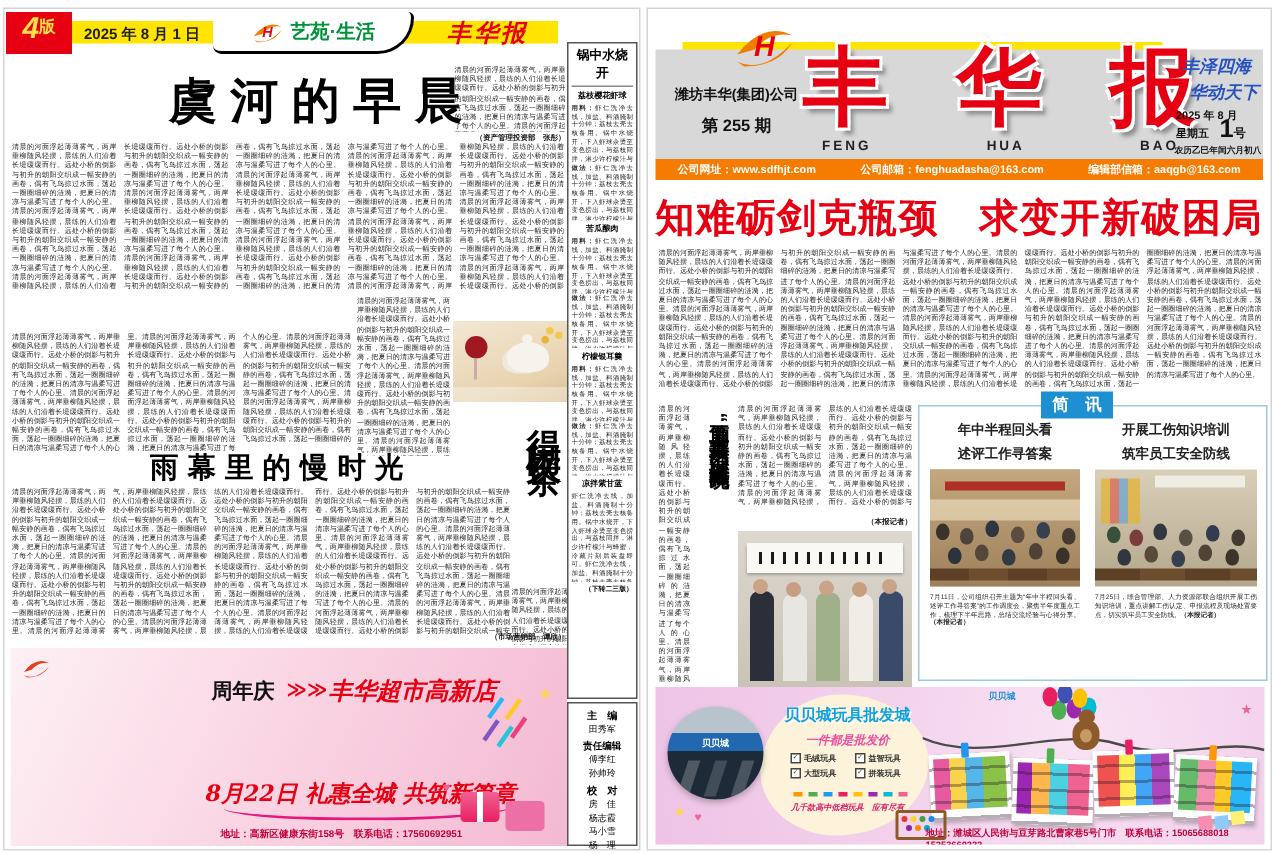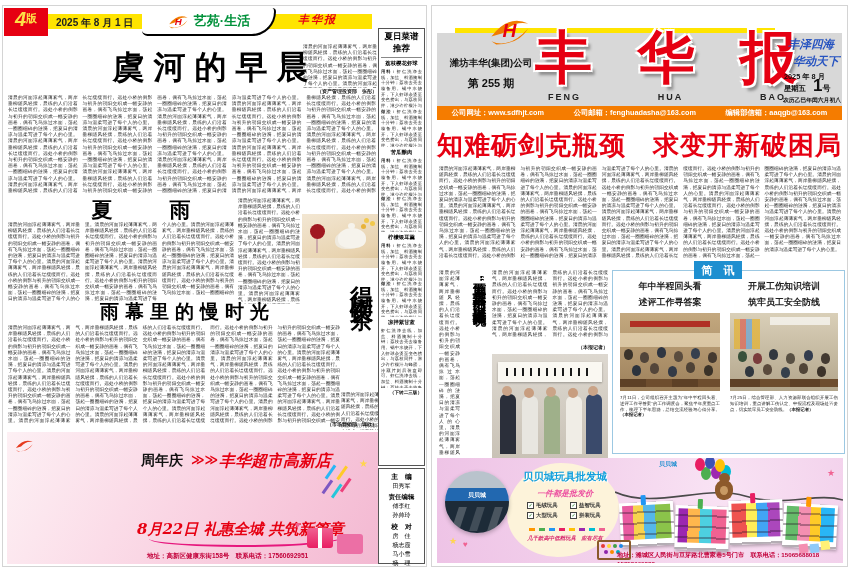--- a/index.html
+++ b/index.html
@@ -42,48 +42,47 @@
     </div>
     <div class="abs" style="left:53px;top:10px;font-size:10px;font-weight:bold;color:#222;">2025 年 8 月 1 日</div>
     <div class="abs" style="left:139px;top:2px;width:132px;height:26px;background:#fff;border:2px solid #000;border-top:none;border-left:none;border-radius:4px 4px 26px 6px;display:flex;align-items:center;justify-content:center;gap:4px;">
       <svg width="24" height="18" viewBox="0 0 60 44">
           <path d="M8 30 Q 30 2 54 14 Q 36 10 22 26 Z" fill="#f07c00"></path>
           <path d="M8 36 Q 30 46 54 20 Q 42 40 14 40 Z" fill="#f07c00"></path>
           <text x="22" y="31" font-size="24" font-weight="bold" font-style="italic" fill="#e60012">H</text>
         </svg>
       <span style="font-size:13px;font-weight:900;color:#00913a;">艺苑·生活</span>
     </div>
-    <div class="abs serif" style="left:295px;top:6px;font-size:11px;font-weight:900;font-style:italic;color:#e60012;letter-spacing:2px;">丰华报</div>
+    <div class="abs serif" style="left:295px;top:6px;font-size:16px;font-weight:900;font-style:italic;color:#e60012;letter-spacing:2px;">丰华报</div>
 
     <div class="abs serif arttitle" style="left:87px;top:40px;width:250px;font-size:32px;letter-spacing:9px;">虞河的早晨</div>
     <div class="abs filler" style="left:300px;top:38px;width:74px;height:44px;">清晨的河面浮起薄薄雾气，两岸垂柳随风轻摆，晨练的人们沿着长堤缓缓而行。远处小桥的倒影与初升的朝阳交织成一幅安静的画卷，偶有飞鸟掠过水面，荡起一圈圈细碎的涟漪，把夏日的清凉与温柔写进了每个人的心里。清晨的河面浮起薄薄雾气，两岸垂柳随风轻摆，晨练的人们沿着长堤缓缓而行。远处小桥的倒影与初升的朝阳交织成一幅安静的画卷，偶有飞鸟掠过水面，荡起一圈圈细碎的涟漪，把夏日的清凉与温柔写进了每个人的心里。</div>
     <div class="abs byline" style="left:292px;top:82px;width:82px;">（资产管理投资部　张彤）</div>
     <div class="abs filler cols5" style="left:5px;top:89px;width:368px;height:102px;">清晨的河面浮起薄薄雾气，两岸垂柳随风轻摆，晨练的人们沿着长堤缓缓而行。远处小桥的倒影与初升的朝阳交织成一幅安静的画卷，偶有飞鸟掠过水面，荡起一圈圈细碎的涟漪，把夏日的清凉与温柔写进了每个人的心里。清晨的河面浮起薄薄雾气，两岸垂柳随风轻摆，晨练的人们沿着长堤缓缓而行。远处小桥的倒影与初升的朝阳交织成一幅安静的画卷，偶有飞鸟掠过水面，荡起一圈圈细碎的涟漪，把夏日的清凉与温柔写进了每个人的心里。清晨的河面浮起薄薄雾气，两岸垂柳随风轻摆，晨练的人们沿着长堤缓缓而行。远处小桥的倒影与初升的朝阳交织成一幅安静的画卷，偶有飞鸟掠过水面，荡起一圈圈细碎的涟漪，把夏日的清凉与温柔写进了每个人的心里。清晨的河面浮起薄薄雾气，两岸垂柳随风轻摆，晨练的人们沿着长堤缓缓而行。远处小桥的倒影与初升的朝阳交织成一幅安静的画卷，偶有飞鸟掠过水面，荡起一圈圈细碎的涟漪，把夏日的清凉与温柔写进了每个人的心里。清晨的河面浮起薄薄雾气，两岸垂柳随风轻摆，晨练的人们沿着长堤缓缓而行。远处小桥的倒影与初升的朝阳交织成一幅安静的画卷，偶有飞鸟掠过水面，荡起一圈圈细碎的涟漪，把夏日的清凉与温柔写进了每个人的心里。清晨的河面浮起薄薄雾气，两岸垂柳随风轻摆，晨练的人们沿着长堤缓缓而行。远处小桥的倒影与初升的朝阳交织成一幅安静的画卷，偶有飞鸟掠过水面，荡起一圈圈细碎的涟漪，把夏日的清凉与温柔写进了每个人的心里。清晨的河面浮起薄薄雾气，两岸垂柳随风轻摆，晨练的人们沿着长堤缓缓而行。远处小桥的倒影与初升的朝阳交织成一幅安静的画卷，偶有飞鸟掠过水面，荡起一圈圈细碎的涟漪，把夏日的清凉与温柔写进了每个人的心里。清晨的河面浮起薄薄雾气，两岸垂柳随风轻摆，晨练的人们沿着长堤缓缓而行。远处小桥的倒影与初升的朝阳交织成一幅安静的画卷，偶有飞鸟掠过水面，荡起一圈圈细碎的涟漪，把夏日的清凉与温柔写进了每个人的心里。清晨的河面浮起薄薄雾气，两岸垂柳随风轻摆，晨练的人们沿着长堤缓缓而行。远处小桥的倒影与初升的朝阳交织成一幅安静的画卷，偶有飞鸟掠过水面，荡起一圈圈细碎的涟漪，把夏日的清凉与温柔写进了每个人的心里。清晨的河面浮起薄薄雾气，两岸垂柳随风轻摆，晨练的人们沿着长堤缓缓而行。远处小桥的倒影与初升的朝阳交织成一幅安静的画卷，偶有飞鸟掠过水面，荡起一圈圈细碎的涟漪，把夏日的清凉与温柔写进了每个人的心里。清晨的河面浮起薄薄雾气，两岸垂柳随风轻摆，晨练的人们沿着长堤缓缓而行。远处小桥的倒影与初升的朝阳交织成一幅安静的画卷，偶有飞鸟掠过水面，荡起一圈圈细碎的涟漪，把夏日的清凉与温柔写进了每个人的心里。清晨的河面浮起薄薄雾气，两岸垂柳随风轻摆，晨练的人们沿着长堤缓缓而行。远处小桥的倒影与初升的朝阳交织成一幅安静的画卷，偶有飞鸟掠过水面，荡起一圈圈细碎的涟漪，把夏日的清凉与温柔写进了每个人的心里。</div>
 
-    <div class="abs serif arttitle" style="left:57px;top:190px;width:180px;font-size:21px;letter-spacing:18px;">夏　雨</div>
     <div class="abs filler cols3" style="left:5px;top:216px;width:226px;height:82px;">清晨的河面浮起薄薄雾气，两岸垂柳随风轻摆，晨练的人们沿着长堤缓缓而行。远处小桥的倒影与初升的朝阳交织成一幅安静的画卷，偶有飞鸟掠过水面，荡起一圈圈细碎的涟漪，把夏日的清凉与温柔写进了每个人的心里。清晨的河面浮起薄薄雾气，两岸垂柳随风轻摆，晨练的人们沿着长堤缓缓而行。远处小桥的倒影与初升的朝阳交织成一幅安静的画卷，偶有飞鸟掠过水面，荡起一圈圈细碎的涟漪，把夏日的清凉与温柔写进了每个人的心里。清晨的河面浮起薄薄雾气，两岸垂柳随风轻摆，晨练的人们沿着长堤缓缓而行。远处小桥的倒影与初升的朝阳交织成一幅安静的画卷，偶有飞鸟掠过水面，荡起一圈圈细碎的涟漪，把夏日的清凉与温柔写进了每个人的心里。清晨的河面浮起薄薄雾气，两岸垂柳随风轻摆，晨练的人们沿着长堤缓缓而行。远处小桥的倒影与初升的朝阳交织成一幅安静的画卷，偶有飞鸟掠过水面，荡起一圈圈细碎的涟漪，把夏日的清凉与温柔写进了每个人的心里。清晨的河面浮起薄薄雾气，两岸垂柳随风轻摆，晨练的人们沿着长堤缓缓而行。远处小桥的倒影与初升的朝阳交织成一幅安静的画卷，偶有飞鸟掠过水面，荡起一圈圈细碎的涟漪，把夏日的清凉与温柔写进了每个人的心里。清晨的河面浮起薄薄雾气，两岸垂柳随风轻摆，晨练的人们沿着长堤缓缓而行。远处小桥的倒影与初升的朝阳交织成一幅安静的画卷，偶有飞鸟掠过水面，荡起一圈圈细碎的涟漪，把夏日的清凉与温柔写进了每个人的心里。</div>
     <div class="abs filler" style="left:235px;top:192px;width:62px;height:106px;">清晨的河面浮起薄薄雾气，两岸垂柳随风轻摆，晨练的人们沿着长堤缓缓而行。远处小桥的倒影与初升的朝阳交织成一幅安静的画卷，偶有飞鸟掠过水面，荡起一圈圈细碎的涟漪，把夏日的清凉与温柔写进了每个人的心里。清晨的河面浮起薄薄雾气，两岸垂柳随风轻摆，晨练的人们沿着长堤缓缓而行。远处小桥的倒影与初升的朝阳交织成一幅安静的画卷，偶有飞鸟掠过水面，荡起一圈圈细碎的涟漪，把夏日的清凉与温柔写进了每个人的心里。清晨的河面浮起薄薄雾气，两岸垂柳随风轻摆，晨练的人们沿着长堤缓缓而行。远处小桥的倒影与初升的朝阳交织成一幅安静的画卷，偶有飞鸟掠过水面，荡起一圈圈细碎的涟漪，把夏日的清凉与温柔写进了每个人的心里。</div>
 
     <div class="photo" style="left:299px;top:208px;width:76px;height:54px;background:linear-gradient(160deg,#f3e7d3,#e8d3b0 70%,#d9c094);">
       <div class="abs" style="left:8px;top:10px;width:15px;height:15px;border-radius:50%;background:#a01820;"></div>
       <div class="abs" style="left:14px;top:25px;width:2px;height:14px;background:#caa;"></div>
       <div class="abs" style="left:36px;top:14px;width:28px;height:20px;border-radius:50% 50% 40% 40%;background:#f6f3ec;box-shadow:-4px 2px 0 -1px #efe9dd;"></div>
       <div class="abs" style="left:46px;top:9px;width:7px;height:6px;border-radius:50%;background:#f6f3ec;"></div>
       <div class="abs" style="left:62px;top:4px;width:5px;height:5px;border-radius:50%;background:#f2c94c;box-shadow:6px 3px 0 #f2c94c,-3px 6px 0 #e8b33a;"></div>
       <div class="abs" style="left:0;bottom:0;width:100%;height:10px;background:rgba(255,255,255,.35);"></div>
     </div>
     <div class="abs serif" style="left:339px;top:262px;width:36px;height:122px;writing-mode:vertical-rl;font-size:23px;font-weight:900;letter-spacing:7px;color:#000;">得闲饮茶</div>
     <div class="abs filler" style="left:338px;top:386px;width:38px;height:38px;">清晨的河面浮起薄薄雾气，两岸垂柳随风轻摆，晨练的人们沿着长堤缓缓而行。远处小桥的倒影与初升的朝阳交织成一幅安静的画卷，偶有飞鸟掠过水面，荡起一圈圈细碎的涟漪，把夏日的清凉与温柔写进了每个人的心里。</div>
 
     <div class="abs serif arttitle" style="left:37px;top:293px;width:295px;font-size:19px;letter-spacing:6px;">雨幕里的慢时光</div>
     <div class="abs filler cols5" style="left:5px;top:319px;width:332px;height:100px;">清晨的河面浮起薄薄雾气，两岸垂柳随风轻摆，晨练的人们沿着长堤缓缓而行。远处小桥的倒影与初升的朝阳交织成一幅安静的画卷，偶有飞鸟掠过水面，荡起一圈圈细碎的涟漪，把夏日的清凉与温柔写进了每个人的心里。清晨的河面浮起薄薄雾气，两岸垂柳随风轻摆，晨练的人们沿着长堤缓缓而行。远处小桥的倒影与初升的朝阳交织成一幅安静的画卷，偶有飞鸟掠过水面，荡起一圈圈细碎的涟漪，把夏日的清凉与温柔写进了每个人的心里。清晨的河面浮起薄薄雾气，两岸垂柳随风轻摆，晨练的人们沿着长堤缓缓而行。远处小桥的倒影与初升的朝阳交织成一幅安静的画卷，偶有飞鸟掠过水面，荡起一圈圈细碎的涟漪，把夏日的清凉与温柔写进了每个人的心里。清晨的河面浮起薄薄雾气，两岸垂柳随风轻摆，晨练的人们沿着长堤缓缓而行。远处小桥的倒影与初升的朝阳交织成一幅安静的画卷，偶有飞鸟掠过水面，荡起一圈圈细碎的涟漪，把夏日的清凉与温柔写进了每个人的心里。清晨的河面浮起薄薄雾气，两岸垂柳随风轻摆，晨练的人们沿着长堤缓缓而行。远处小桥的倒影与初升的朝阳交织成一幅安静的画卷，偶有飞鸟掠过水面，荡起一圈圈细碎的涟漪，把夏日的清凉与温柔写进了每个人的心里。清晨的河面浮起薄薄雾气，两岸垂柳随风轻摆，晨练的人们沿着长堤缓缓而行。远处小桥的倒影与初升的朝阳交织成一幅安静的画卷，偶有飞鸟掠过水面，荡起一圈圈细碎的涟漪，把夏日的清凉与温柔写进了每个人的心里。清晨的河面浮起薄薄雾气，两岸垂柳随风轻摆，晨练的人们沿着长堤缓缓而行。远处小桥的倒影与初升的朝阳交织成一幅安静的画卷，偶有飞鸟掠过水面，荡起一圈圈细碎的涟漪，把夏日的清凉与温柔写进了每个人的心里。清晨的河面浮起薄薄雾气，两岸垂柳随风轻摆，晨练的人们沿着长堤缓缓而行。远处小桥的倒影与初升的朝阳交织成一幅安静的画卷，偶有飞鸟掠过水面，荡起一圈圈细碎的涟漪，把夏日的清凉与温柔写进了每个人的心里。清晨的河面浮起薄薄雾气，两岸垂柳随风轻摆，晨练的人们沿着长堤缓缓而行。远处小桥的倒影与初升的朝阳交织成一幅安静的画卷，偶有飞鸟掠过水面，荡起一圈圈细碎的涟漪，把夏日的清凉与温柔写进了每个人的心里。清晨的河面浮起薄薄雾气，两岸垂柳随风轻摆，晨练的人们沿着长堤缓缓而行。远处小桥的倒影与初升的朝阳交织成一幅安静的画卷，偶有飞鸟掠过水面，荡起一圈圈细碎的涟漪，把夏日的清凉与温柔写进了每个人的心里。清晨的河面浮起薄薄雾气，两岸垂柳随风轻摆，晨练的人们沿着长堤缓缓而行。远处小桥的倒影与初升的朝阳交织成一幅安静的画卷，偶有飞鸟掠过水面，荡起一圈圈细碎的涟漪，把夏日的清凉与温柔写进了每个人的心里。清晨的河面浮起薄薄雾气，两岸垂柳随风轻摆，晨练的人们沿着长堤缓缓而行。远处小桥的倒影与初升的朝阳交织成一幅安静的画卷，偶有飞鸟掠过水面，荡起一圈圈细碎的涟漪，把夏日的清凉与温柔写进了每个人的心里。</div>
     <div class="abs byline" style="left:302px;top:415px;width:72px;">（市场营销部　谭欣）</div>
 
     <div class="abs" style="left:375px;top:22px;width:47px;height:438px;border:1px solid #555;padding:2px;box-sizing:border-box;">
-      <div style="font-size:8.5px;font-weight:900;text-align:center;border-bottom:1px solid #888;padding-bottom:2px;margin-bottom:2px;">夏日菜谱推荐</div>
+      <div style="font-size:8.5px;font-weight:900;text-align:center;border-bottom:1px solid #888;padding-bottom:2px;margin-bottom:2px;">锅中水烧开</div>
       <div style="font-size:5.4px;font-weight:bold;text-align:center;margin:2px 0;">荔枝樱花虾球</div>
       <div class="filler" style="height:40px;font-size:4.3px;"><b>用料：</b><span>虾仁洗净去线，加盐、料酒腌制十分钟；荔枝去壳去核备用。锅中水烧开，下入虾球汆烫至变色捞出，与荔枝同拌，淋少许柠檬汁与蜂蜜，冷藏片刻后装盘即可。</span></div>
       <div class="filler" style="height:38px;font-size:4.3px;"><b>做法：</b><span>虾仁洗净去线，加盐、料酒腌制十分钟；荔枝去壳去核备用。锅中水烧开，下入虾球汆烫至变色捞出，与荔枝同拌，淋少许柠檬汁与蜂蜜，冷藏片刻后装盘即可。</span></div>
       <div style="font-size:5.4px;font-weight:bold;text-align:center;margin:2px 0;">苦瓜酿肉</div>
       <div class="filler" style="height:38px;font-size:4.3px;"><b>用料：</b><span>虾仁洗净去线，加盐、料酒腌制十分钟；荔枝去壳去核备用。锅中水烧开，下入虾球汆烫至变色捞出，与荔枝同拌，淋少许柠檬汁与蜂蜜，冷藏片刻后装盘即可。</span></div>
       <div class="filler" style="height:36px;font-size:4.3px;"><b>做法：</b><span>虾仁洗净去线，加盐、料酒腌制十分钟；荔枝去壳去核备用。锅中水烧开，下入虾球汆烫至变色捞出，与荔枝同拌，淋少许柠檬汁与蜂蜜，冷藏片刻后装盘即可。</span></div>
       <div style="font-size:5.4px;font-weight:bold;text-align:center;margin:2px 0;">柠檬银耳羹</div>
       <div class="filler" style="height:38px;font-size:4.3px;"><b>用料：</b><span>虾仁洗净去线，加盐、料酒腌制十分钟；荔枝去壳去核备用。锅中水烧开，下入虾球汆烫至变色捞出，与荔枝同拌，淋少许柠檬汁与蜂蜜，冷藏片刻后装盘即可。</span></div>
       <div class="filler" style="height:36px;font-size:4.3px;"><b>做法：</b><span>虾仁洗净去线，加盐、料酒腌制十分钟；荔枝去壳去核备用。锅中水烧开，下入虾球汆烫至变色捞出，与荔枝同拌，淋少许柠檬汁与蜂蜜，冷藏片刻后装盘即可。</span></div>
       <div style="font-size:5.4px;font-weight:bold;text-align:center;margin:2px 0;">凉拌紫甘蓝</div>

